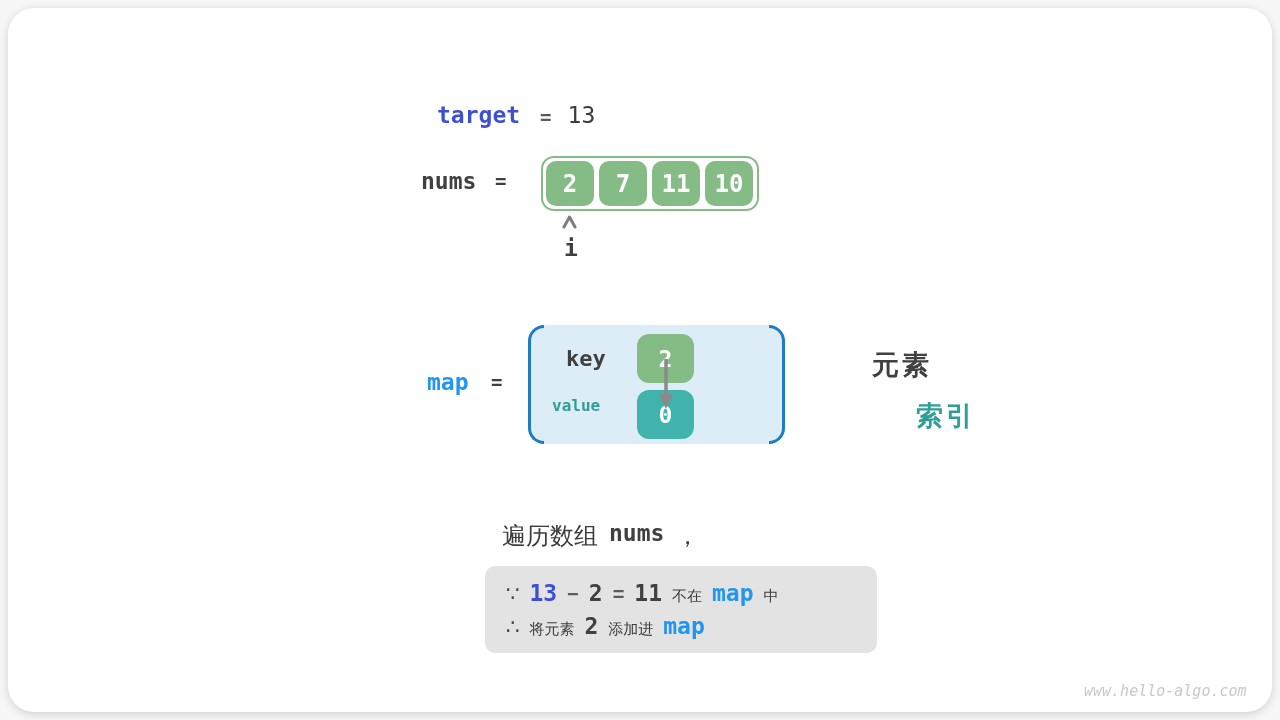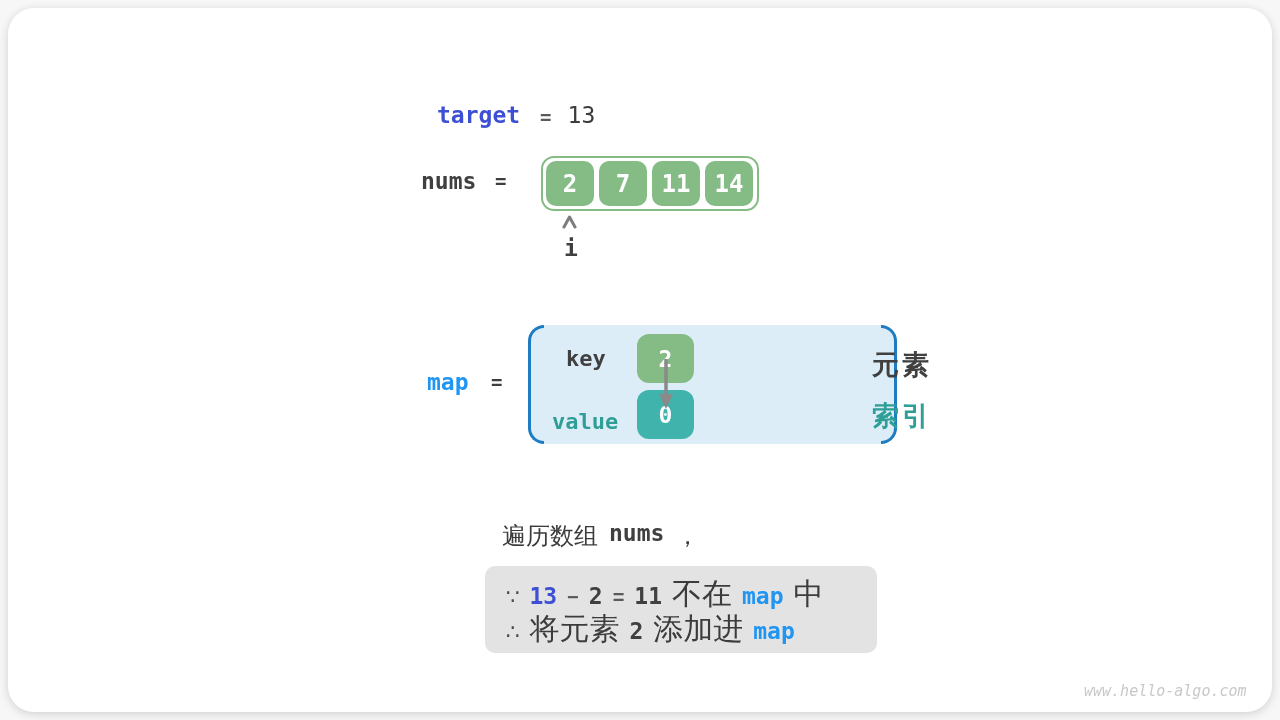--- a/index.html
+++ b/index.html
@@ -48,61 +48,61 @@
     color: #ffffff; font-family: "DejaVu Sans Mono", monospace; font-weight: 600;
     font-size: 24px; display: flex; align-items: center; justify-content: center;
   }
   .pointer-caret { left: 553px; top: 206px; }
   .pointer-label { left: 556px; top: 227px; font-size: 23px; }
 
   
   .map-label { left: 419px; top: 361px; font-size: 23px; }
   .map-eq { left: 483px; top: 363px; font-size: 19px; font-weight: bold; color: #3f3f3f; }
   .map-box {
-    left: 520px; top: 317px; width: 369px; height: 119px;
+    left: 520px; top: 317px; width: 257px; height: 119px;
     background: #dcedf8; border-radius: 18px;
   }
   .bracket { position: absolute; top: 0; bottom: 0; width: 16px; }
   .bracket.left {
     left: 0;
     border: 3px solid #1e7dc2; border-right: none;
     border-radius: 18px 0 0 18px;
   }
   .bracket.right {
     right: 0;
     border: 3px solid #1e7dc2; border-left: none;
     border-radius: 0 18px 18px 0;
   }
   .key-label   { left: 38px; top: 21px; font-size: 22px; position: absolute; }
-  .value-label { left: 24px; top: 84px; font-size: 22px; position: absolute; }
+  .value-label { left: 24px; top: 71px; font-size: 16px; position: absolute; }
   .kv-box {
     position: absolute; width: 57px; height: 49px; border-radius: 12px;
     color: #fff; font-family: "DejaVu Sans Mono", monospace; font-weight: 600; font-size: 23px;
     display: flex; align-items: center; justify-content: center;
   }
   .key-box   { left: 109px; top: 9px;  background: #85bb85; }
   .value-box { left: 109px; top: 65px; background: #3fb3ac; }
   .kv-arrow  { position: absolute; left: 128px; top: 33px; }
 
   .side-label { font-size: 27px; font-weight: bold; letter-spacing: 3px; margin-left: 12px; }
   .side-label.top    { left: 852px; top: 339px; }
-  .side-label.bottom { left: 852px; top: 390px; }
+  .side-label.bottom { left: 896px; top: 390px; }
 
   
   .caption { left: 494px; top: 512px; display: flex; align-items: flex-start; font-size: 24px; color: #3c3c3c; }
   .caption .code { font-size: 23px; margin: 0 11px; }
 
   
   .note-box {
     left: 477px; top: 558px; width: 392px; height: 87px;
     background: #e3e3e3; border-radius: 10px;
     padding: 12px 0 0 21px;
   }
   .note-line { display: flex; align-items: baseline; gap: 10px; line-height: 31px; }
-  .note-line .cjk { font-size: 30px; }
+  .note-line .cjk { font-size: 15px; }
   .note-line .sym { font-size: 21px; color: #4a4a4a; }
   .note-line .op  { font-size: 20px; font-weight: bold; color: #5a5a5a; }
   .note-line .code { font-size: 23px; }
 
   .watermark {
     left: 1076px; top: 674px;
     font-family: "DejaVu Sans Mono", "Liberation Mono", monospace;
     font-size: 15px; color: #c8c8c8; font-weight: normal; font-style: italic;
   }
 </style>
@@ -116,21 +116,21 @@
     <span class="code eq">=</span>
     <span class="val">13</span>
   </div>
 
   <span class="abs code c-green nums-label">nums</span>
   <span class="abs code nums-eq">=</span>
   <div class="abs array-box">
     <div class="array-cell">2</div>
     <div class="array-cell">7</div>
     <div class="array-cell">11</div>
-    <div class="array-cell">14</div>
+    <div class="array-cell">10</div>
   </div>
   <svg class="abs pointer-caret" width="17" height="15" viewBox="0 0 17 15">
     <polyline points="3,13 8.5,3 14,13" fill="none" stroke="#7d7d7d" stroke-width="3" stroke-linecap="round" stroke-linejoin="round"></polyline>
   </svg>
   <span class="abs code c-green pointer-label">i</span>
 
   <span class="abs code c-azure map-label">map</span>
   <span class="abs code map-eq">=</span>
 
   <div class="abs map-box">

